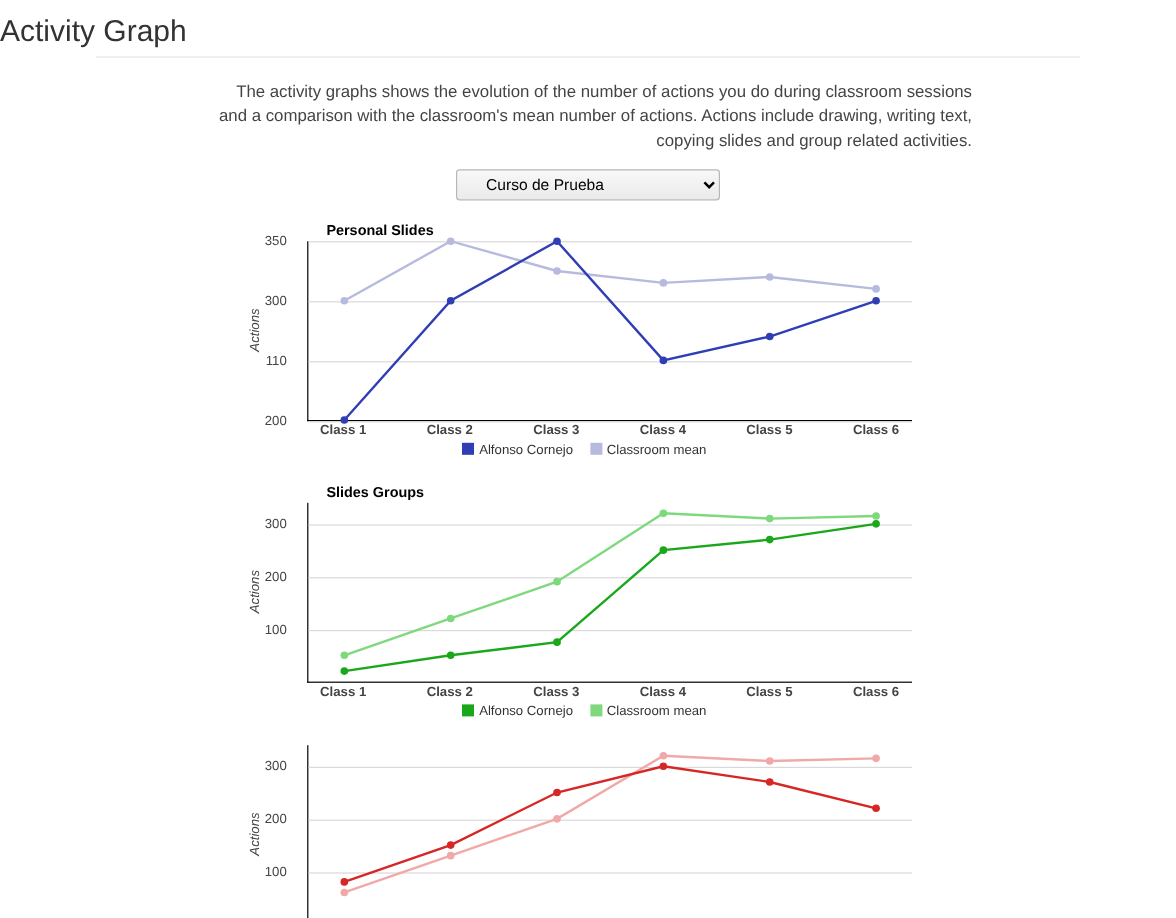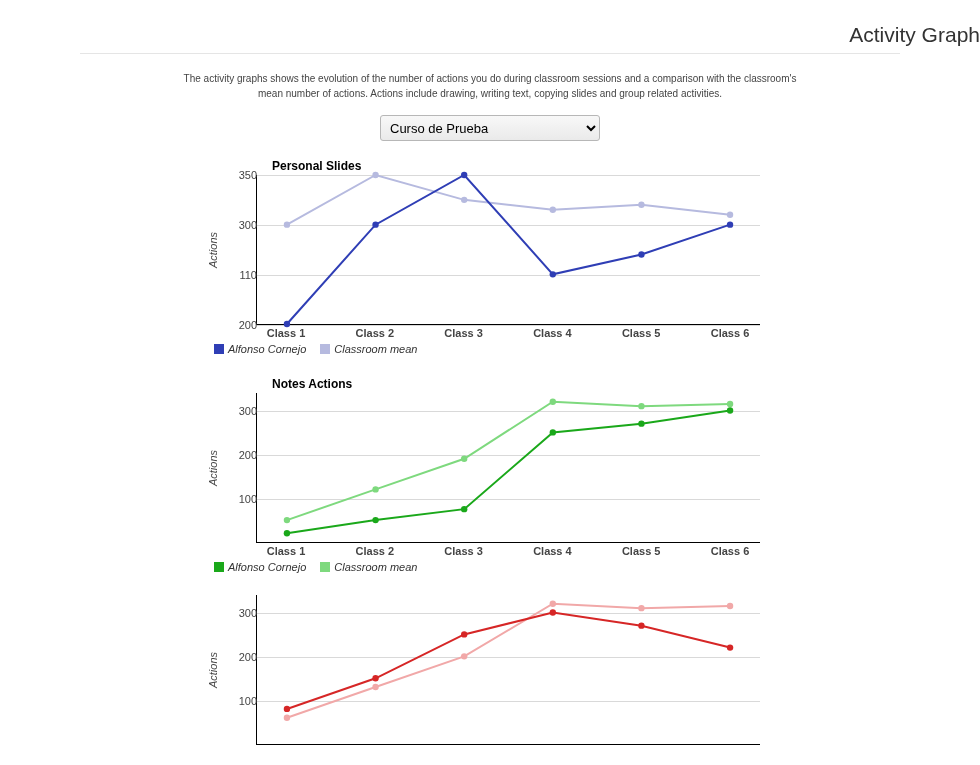--- a/index.html
+++ b/index.html
@@ -9,51 +9,51 @@
     font-family: "Helvetica Neue", Helvetica, Arial, sans-serif;
     background: #fff;
     color: #333;
     width: 980px;
   }
   .page {
     width: 980px;
     padding: 8px 0 20px 0;
   }
   h1.title {
-    text-align: right;
-    font-size: 21px;
+    text-align: left;
+    font-size: 25px;
     font-weight: 500;
-    margin: 15px 0 6px 0;
+    margin: 4px 0 6px 0;
     color: #333;
   }
   hr.rule {
     border: none;
     border-top: 1px solid #e5e5e5;
     margin: 0 80px 18px 80px;
   }
   p.desc {
-    text-align: center;
+    text-align: right;
     margin: 16px auto 14px auto;
     max-width: 640px;
-    font-size: 10px;
+    font-size: 14px;
     line-height: 1.45;
     color: #444;
   }
   .select-wrap {
     text-align: center;
     margin-bottom: 18px;
   }
   select.course {
     width: 220px;
     height: 26px;
     font-size: 13px;
     background: linear-gradient(#f8f8f8,#eaeaea);
     border: 1px solid #b7b7b7;
     border-radius: 3px;
-    padding: 2px 5px;
+    padding: 2px 20px;
   }
   .charts {
     padding-left: 200px;
   }
   .chart-block {
     position: relative;
     width: 560px;
     margin-bottom: 22px;
   }
   .chart-title {
@@ -70,21 +70,21 @@
     border-bottom: 1px solid #000;
   }
   .gridline {
     position: absolute;
     left: 0; right: 0;
     border-top: 1px solid #d9d9d9;
   }
   .ytick {
     position: absolute;
     right: 100%;
-    margin-right: 0;
+    margin-right: 18px;
     font-size: 11px;
     color: #444;
     transform: translateY(-50%);
   }
   .ylabel {
     position: absolute;
     left: -44px;
     top: 50%;
     transform: translate(-50%,-50%) rotate(-90deg);
     font-size: 11px;
@@ -106,24 +106,24 @@
   .xtick {
     position: absolute;
     transform: translateX(-50%);
     font-size: 11px;
     color: #444;
     top: 2px;
     white-space: nowrap;
     font-weight: bold;
   }
   .legend {
+    text-align: center;
     font-size: 11px;
     color: #333;
     margin-top: 2px;
-    font-style: italic;
   }
   .swatch {
     display: inline-block;
     width: 10px; height: 10px;
     margin: 0 4px 0 14px;
     vertical-align: -1px;
   }
 </style>
 </head>
 <body>
@@ -171,21 +171,21 @@
           <div class="xtick" style="left: 30px;">Class 1</div>
           <div class="xtick" style="left: 118.8px;">Class 2</div>
           <div class="xtick" style="left: 207.6px;">Class 3</div>
           <div class="xtick" style="left: 296.4px;">Class 4</div>
           <div class="xtick" style="left: 385.2px;">Class 5</div>
           <div class="xtick" style="left: 474px;">Class 6</div>
         </div>
         <div class="legend"><span class="swatch" style="background: rgb(47, 62, 181);"></span><span>Alfonso Cornejo</span><span class="swatch" style="background: rgb(182, 186, 223);"></span><span>Classroom mean</span></div>
       </div>
       <div class="chart-block">
-        <div class="chart-title">Notes Actions</div>
+        <div class="chart-title">Slides Groups</div>
         <div class="plot-area">
           <div class="ylabel">Actions</div>
           <div class="gridline" style="top: 105.882px;"></div>
           <div class="ytick" style="top: 105.882px;">100</div>
           <div class="gridline" style="top: 61.7647px;"></div>
           <div class="ytick" style="top: 61.7647px;">200</div>
           <div class="gridline" style="top: 17.6471px;"></div>
           <div class="ytick" style="top: 17.6471px;">300</div>
           <svg class="lines" viewBox="0 0 504 150" preserveAspectRatio="none">
             <path d="M30 127.94117647058823 L118.8 97.05882352941177 L207.6 66.17647058823529 L296.4 8.823529411764696 L385.2 13.235294117647072 L474 11.029411764705884" fill="none" stroke="#7ed97e" stroke-width="2"></path>

